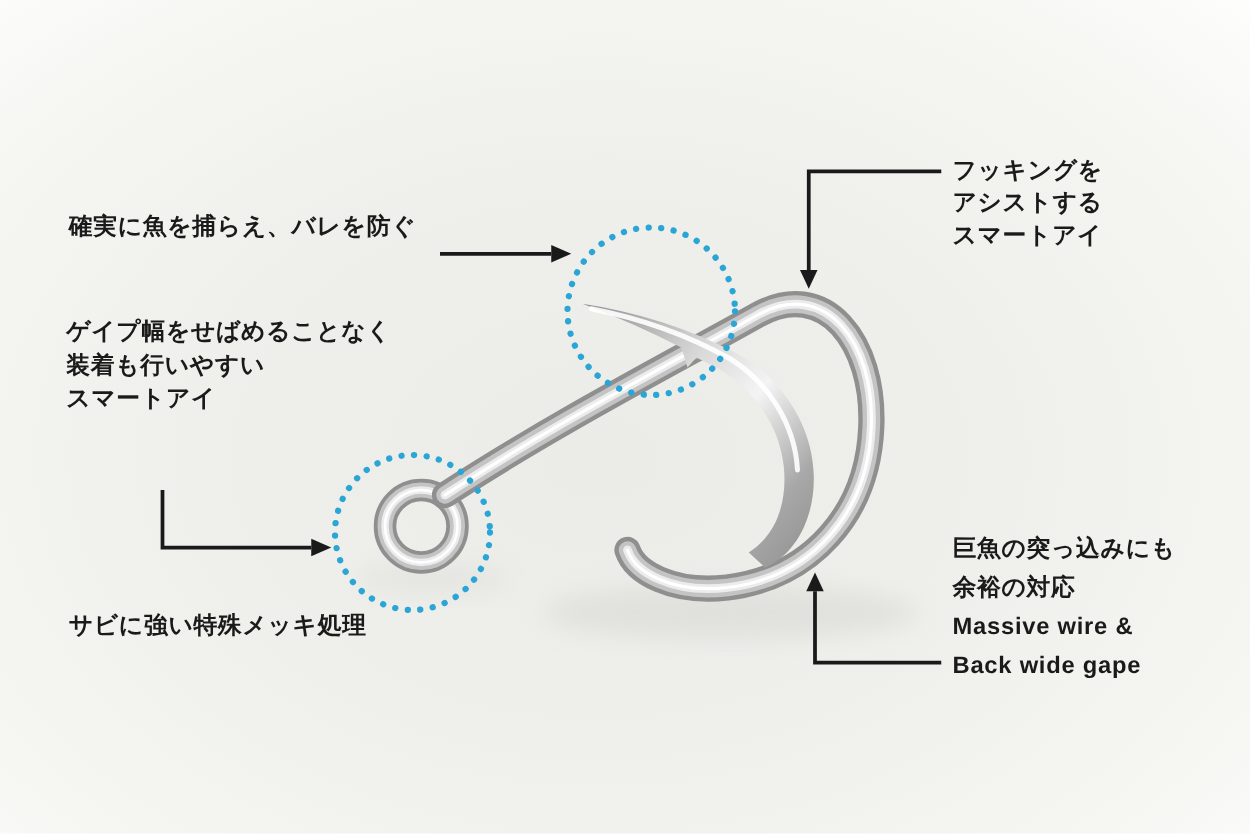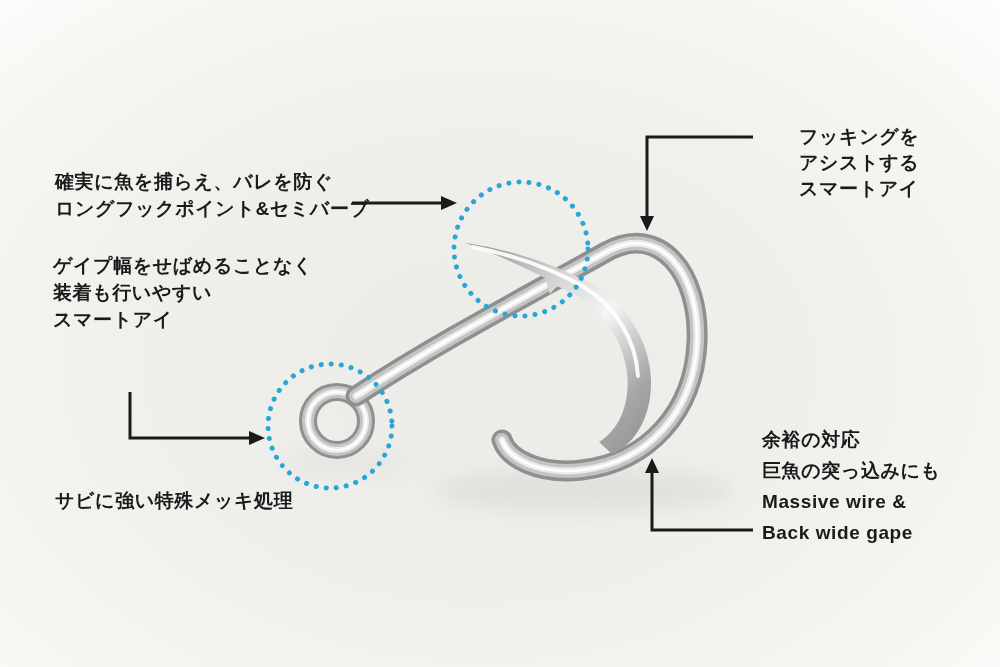--- a/index.html
+++ b/index.html
@@ -20,21 +20,21 @@
   .hook-art{position:absolute;left:0;top:0;width:1000px;height:667px;}
   .note{
     position:absolute;
     color:var(--text);
     font-weight:bold;
     font-size:19px;
     line-height:27px;
     letter-spacing:0.6px;
     white-space:nowrap;
   }
-  .note.tight{line-height:26px;margin-left:37px;}
+  .note.tight{line-height:26px;}
   .note.wide{line-height:31px;}
   .dotted{
     fill:none;
     stroke:var(--accent);
     stroke-width:5;
     stroke-linecap:round;
     stroke-dasharray:0.1 10;
   }
   .arrow-line{fill:none;stroke:var(--arrow);stroke-width:3;}
   .arrow-head{fill:var(--arrow);stroke:none;}
@@ -105,39 +105,38 @@
       <polygon class="arrow-head" points="640,216 654,216 647,231"></polygon>
     </g>
     <g>
       <path class="arrow-line" d="M753 530 H652 V473"></path>
       <polygon class="arrow-head" points="645,473 659,473 652,458"></polygon>
     </g>
   </svg>
 
   <div class="note" style="left:55px; top:168px;">
     <div>確実に魚を捕らえ、バレを防ぐ</div>
-    <div>ロングフックポイント&amp;セミバーブ</div>
   </div>
 
   <div class="note" style="left:53px; top:252px;">
     <div>ゲイプ幅をせばめることなく</div>
     <div>装着も行いやすい</div>
     <div>スマートアイ</div>
   </div>
 
   <div class="note" style="left:55px; top:487px;">
     <div>サビに強い特殊メッキ処理</div>
   </div>
 
   <div class="note tight" style="left:762px; top:124px;">
     <div>フッキングを</div>
     <div>アシストする</div>
     <div>スマートアイ</div>
   </div>
 
   <div class="note wide" style="left:762px; top:424px;">
+    <div>巨魚の突っ込みにも</div>
     <div>余裕の対応</div>
-    <div>巨魚の突っ込みにも</div>
     <div>Massive wire &amp;</div>
     <div>Back wide gape</div>
   </div>
 
 </div>
 
 </body></html>

